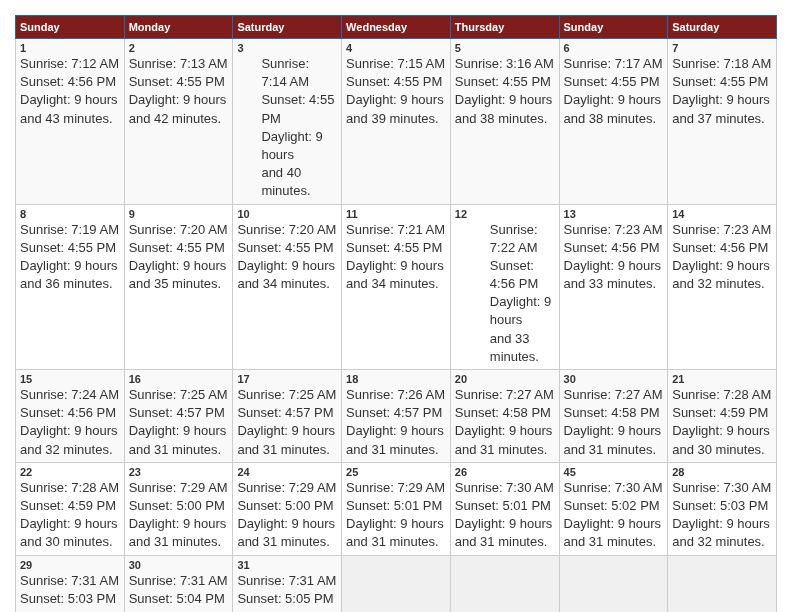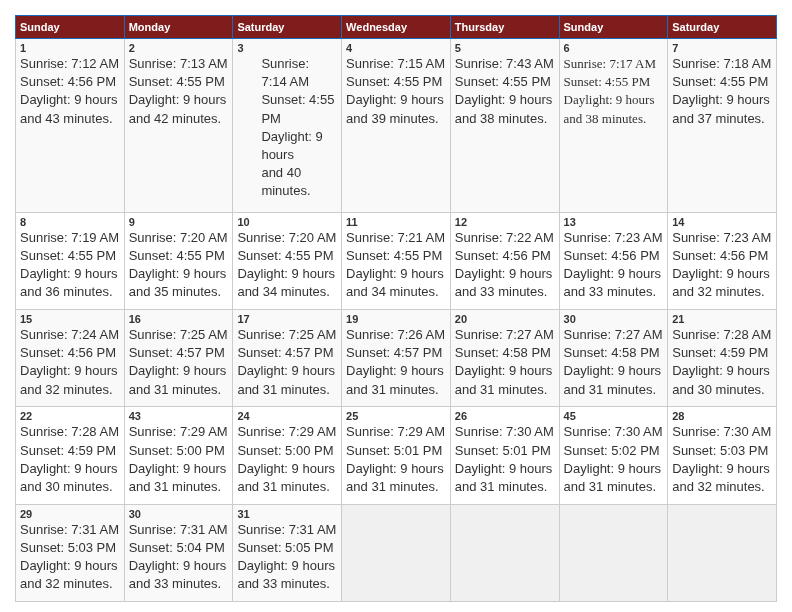--- a/index.html
+++ b/index.html
@@ -127,28 +127,28 @@
           </td>
           <td>
             <span class="day-num">4</span>
             <div class="day-info" style="white-space: pre-line;">Sunrise: 7:15 AM
 Sunset: 4:55 PM
 Daylight: 9 hours
 and 39 minutes.</div>
           </td>
           <td>
             <span class="day-num">5</span>
-            <div class="day-info" style="white-space: pre-line;">Sunrise: 7:43 AM
+            <div class="day-info" style="white-space: pre-line;">Sunrise: 3:16 AM
 Sunset: 4:55 PM
 Daylight: 9 hours
 and 38 minutes.</div>
           </td>
           <td>
             <span class="day-num">6</span>
-            <div class="day-info" style="white-space: pre-line; font-family: Liberation Serif, serif;">Sunrise: 7:17 AM
+            <div class="day-info" style="white-space: pre-line;">Sunrise: 7:17 AM
 Sunset: 4:55 PM
 Daylight: 9 hours
 and 38 minutes.</div>
           </td>
           <td>
             <span class="day-num">7</span>
             <div class="day-info" style="white-space: pre-line;">Sunrise: 7:18 AM
 Sunset: 4:55 PM
 Daylight: 9 hours
 and 37 minutes.</div>
@@ -178,21 +178,21 @@
           </td>
           <td>
             <span class="day-num">11</span>
             <div class="day-info" style="white-space: pre-line;">Sunrise: 7:21 AM
 Sunset: 4:55 PM
 Daylight: 9 hours
 and 34 minutes.</div>
           </td>
           <td>
             <span class="day-num">12</span>
-            <div class="day-info" style="white-space: pre-line;">Sunrise: 7:22 AM
+            <div class="day-info" style="white-space: pre-line; margin-left: 35px;">Sunrise: 7:22 AM
 Sunset: 4:56 PM
 Daylight: 9 hours
 and 33 minutes.</div>
           </td>
           <td>
             <span class="day-num">13</span>
             <div class="day-info" style="white-space: pre-line;">Sunrise: 7:23 AM
 Sunset: 4:56 PM
 Daylight: 9 hours
 and 33 minutes.</div>
@@ -221,21 +221,21 @@
 and 31 minutes.</div>
           </td>
           <td>
             <span class="day-num">17</span>
             <div class="day-info" style="white-space: pre-line;">Sunrise: 7:25 AM
 Sunset: 4:57 PM
 Daylight: 9 hours
 and 31 minutes.</div>
           </td>
           <td>
-            <span class="day-num">19</span>
+            <span class="day-num">18</span>
             <div class="day-info" style="white-space: pre-line;">Sunrise: 7:26 AM
 Sunset: 4:57 PM
 Daylight: 9 hours
 and 31 minutes.</div>
           </td>
           <td>
             <span class="day-num">20</span>
             <div class="day-info" style="white-space: pre-line;">Sunrise: 7:27 AM
 Sunset: 4:58 PM
 Daylight: 9 hours
@@ -258,21 +258,21 @@
         </tr>
         <tr>
           <td>
             <span class="day-num">22</span>
             <div class="day-info" style="white-space: pre-line;">Sunrise: 7:28 AM
 Sunset: 4:59 PM
 Daylight: 9 hours
 and 30 minutes.</div>
           </td>
           <td>
-            <span class="day-num">43</span>
+            <span class="day-num">23</span>
             <div class="day-info" style="white-space: pre-line;">Sunrise: 7:29 AM
 Sunset: 5:00 PM
 Daylight: 9 hours
 and 31 minutes.</div>
           </td>
           <td>
             <span class="day-num">24</span>
             <div class="day-info" style="white-space: pre-line;">Sunrise: 7:29 AM
 Sunset: 5:00 PM
 Daylight: 9 hours

